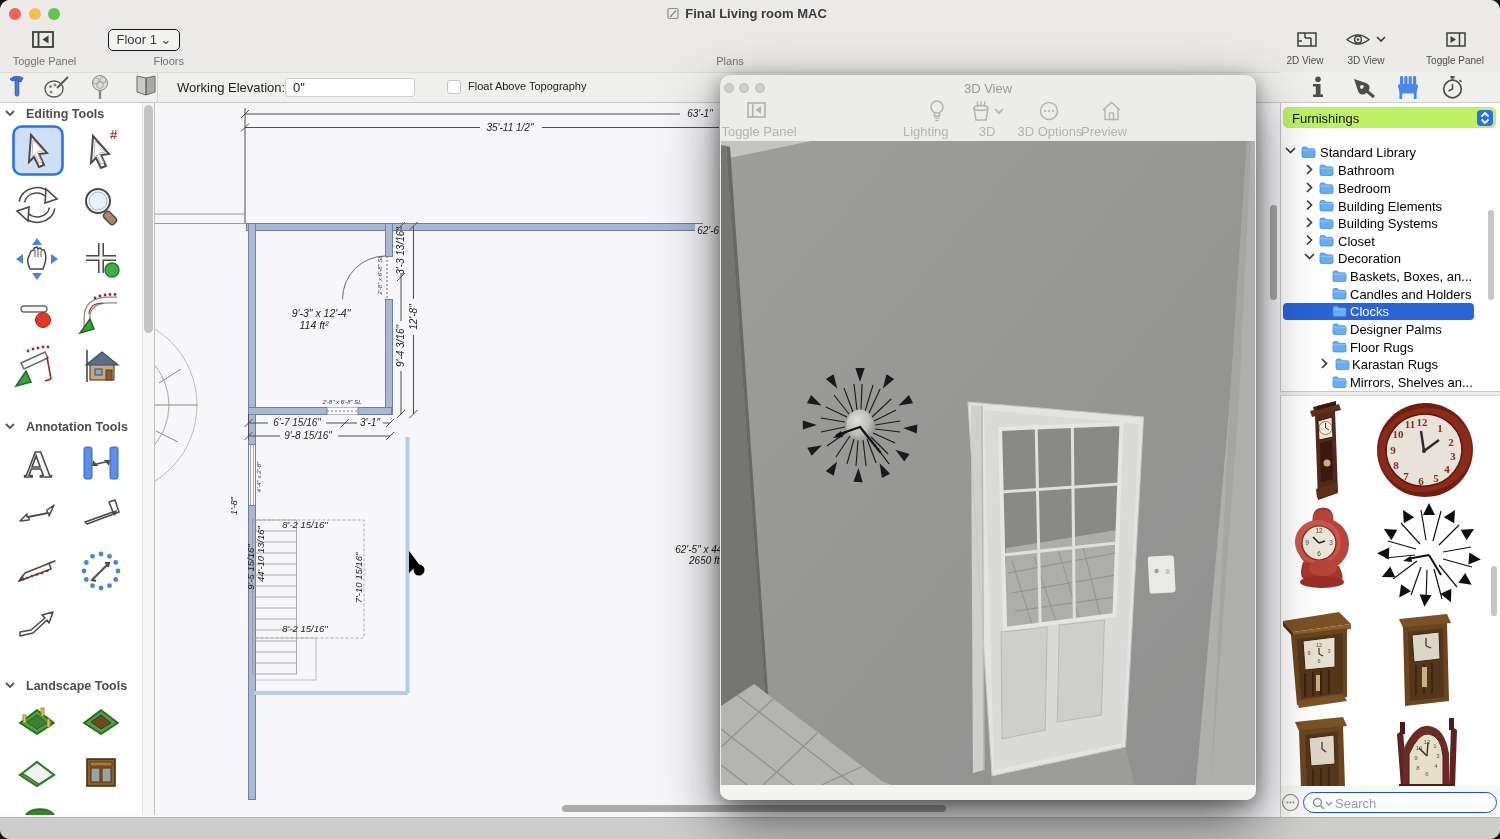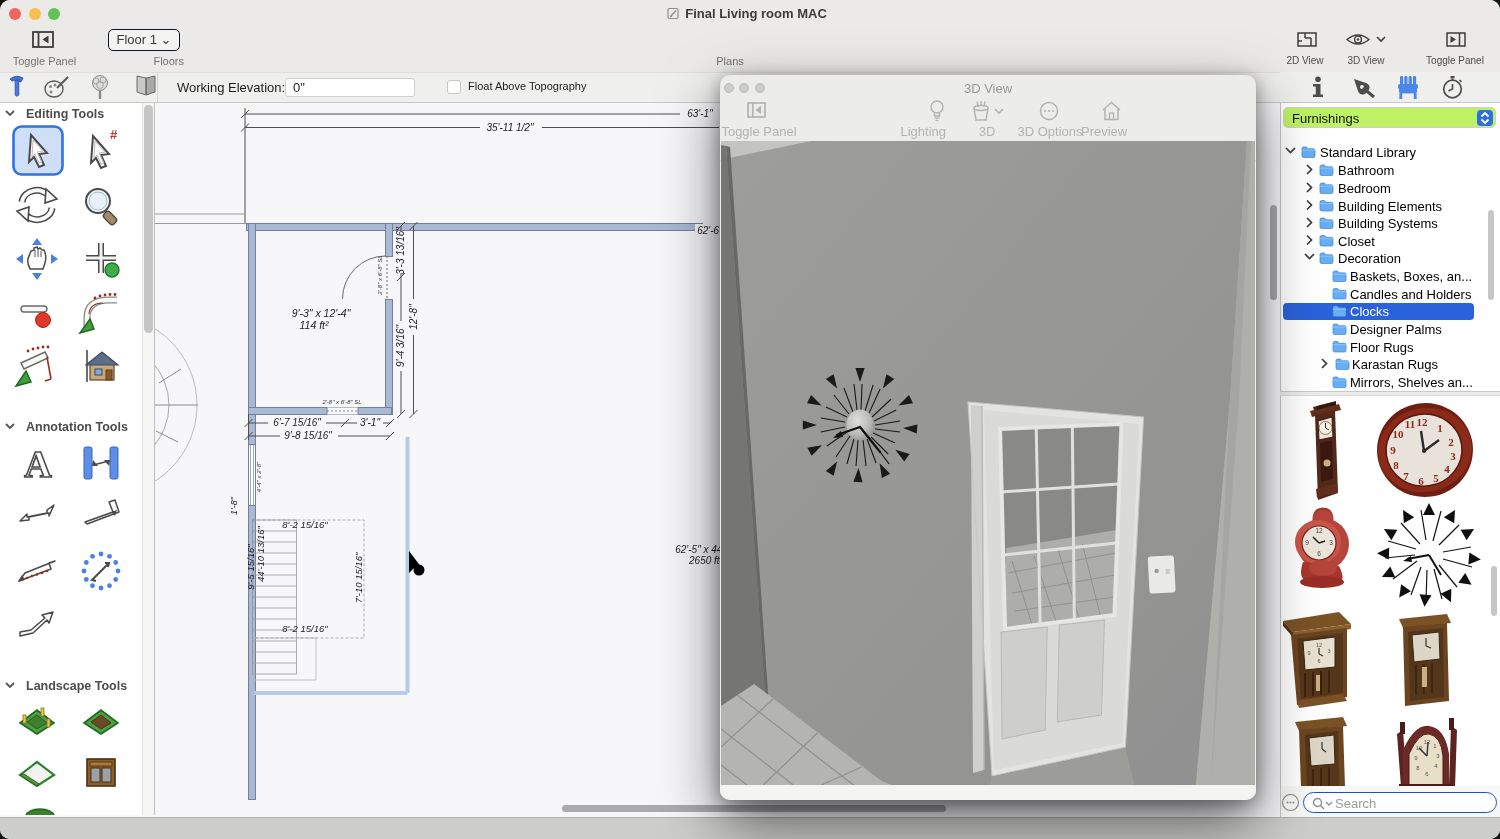--- a/index.html
+++ b/index.html
@@ -776,21 +776,21 @@
     </svg>
   </div>
 
   <div id="win3d" class="abs">
     <div class="abs tlg" style="left:3.5px;"></div>
     <div class="abs tlg" style="left:19px;"></div>
     <div class="abs tlg" style="left:34.5px;"></div>
     <div id="t3d" class="abs">3D View</div>
     <div id="bar3d" class="abs"></div>
     <div class="abs g3" style="left:-2px;top:49px;width:82px;text-align:center;white-space:nowrap;">Toggle Panel</div>
-    <div class="abs g3" style="left:174px;top:49px;width:52px;text-align:right;">Lighting</div>
+    <div class="abs g3" style="left:183px;top:49px;width:52px;text-align:left;">Lighting</div>
     <div class="abs g3" style="left:241px;top:49px;width:52px;text-align:center;">3D Clocks</div>
     <div class="abs g3" style="left:294px;top:49px;width:72px;text-align:center;">3D Options</div>
     <div class="abs g3" style="left:361px;top:49px;width:60px;">Preview</div>
     <svg class="abs" style="left:27px;top:27px;" width="19" height="16" viewBox="0 0 19 16">
       <rect x="1" y="1" width="17" height="14" fill="none" stroke="#b5b3b1" stroke-width="1.7"></rect>
       <line x1="5.8" y1="1" x2="5.8" y2="15" stroke="#b5b3b1" stroke-width="1.7"></line>
       <polygon points="14,4 14,12 8.5,8" fill="#b5b3b1"></polygon>
     </svg>
     <svg class="abs" style="left:209px;top:25px;" width="16" height="22" viewBox="0 0 16 22">
       <circle cx="8" cy="7" r="6" fill="none" stroke="#b5b3b1" stroke-width="1.5"></circle>

